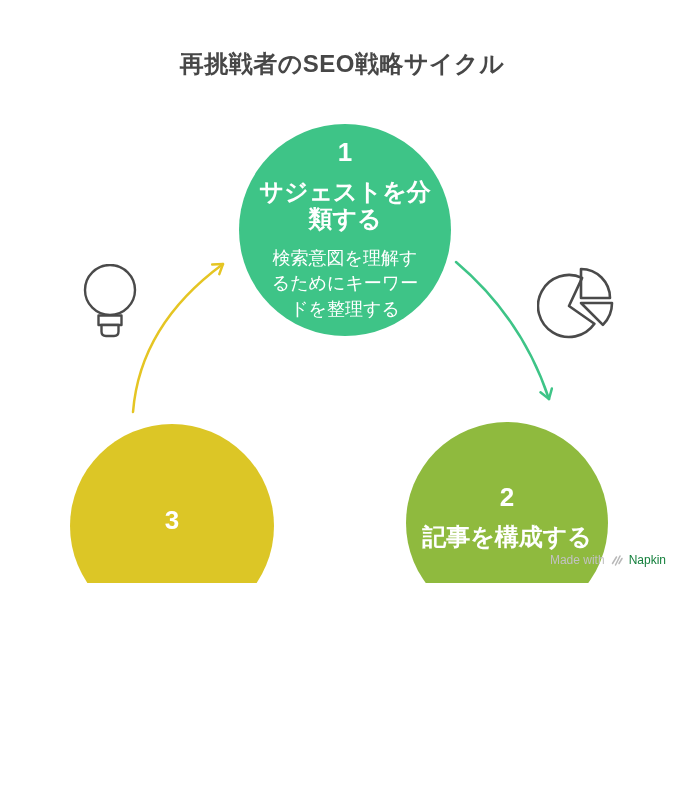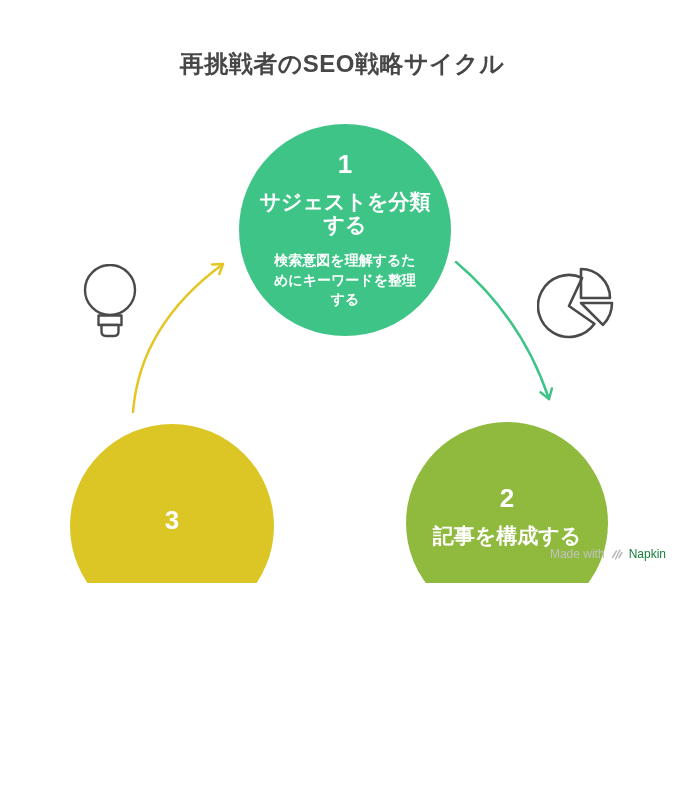--- a/index.html
+++ b/index.html
@@ -18,26 +18,26 @@
   }
   .step-circle{
     position:absolute;border-radius:50%;
     display:flex;flex-direction:column;align-items:center;justify-content:center;
     text-align:center;color:#ffffff;
   }
   .step-1{left:239px;top:124px;width:212px;height:212px;background:#3ec487;}
   .step-2{left:406px;top:422px;width:202px;height:202px;background:#8fba3e;}
   .step-3{left:70px;top:424px;width:204px;height:204px;background:#dcc626;}
   .step-number{font-size:26px;font-weight:700;line-height:1.15;margin-bottom:11px;}
-  .step-title{font-size:21px;font-weight:700;line-height:1.12;max-width:182px;margin-bottom:13px;font-family:Liberation Serif, serif;}
-  .step-desc{font-size:14px;font-weight:700;line-height:1.42;max-width:150px;}
+  .step-title{font-size:24px;font-weight:700;line-height:1.12;max-width:182px;margin-bottom:13px;}
+  .step-desc{font-size:18px;font-weight:400;line-height:1.42;max-width:150px;}
   .arrow-layer{position:absolute;left:0;top:0;pointer-events:none;}
   .icon{position:absolute;}
   .footer{
-    position:absolute;right:18px;bottom:22px;
+    position:absolute;right:18px;bottom:16px;
     display:flex;align-items:flex-end;gap:5px;
     font-size:12px;color:#c2c2c2;
   }
   .footer .brand{color:#15803d;}
 </style>
 </head>
 <body>
 
 <div class="canvas">
 

